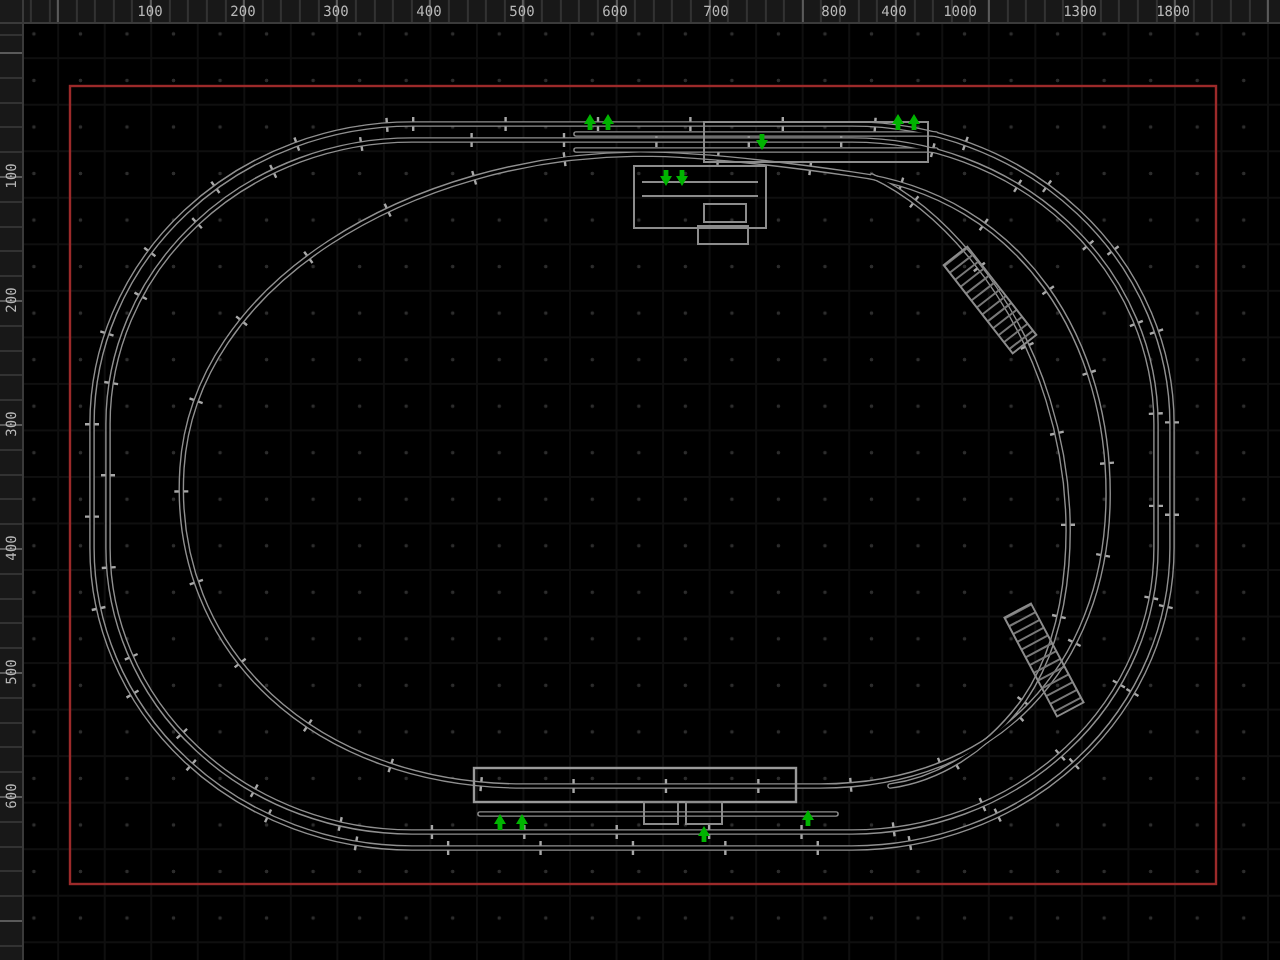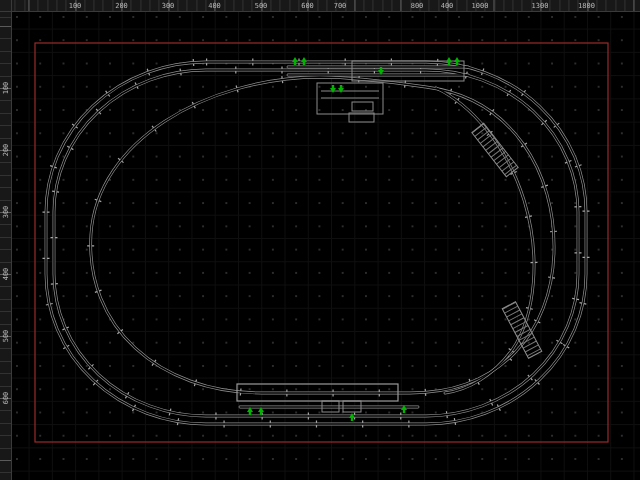--- a/index.html
+++ b/index.html
@@ -53,21 +53,21 @@
 
   <div id="corner"></div>
 
   <div id="ruler-top">
     <span class="rlabel" style="left:63px">100</span>
     <span class="rlabel" style="left:109.5px">200</span>
     <span class="rlabel" style="left:156px">300</span>
     <span class="rlabel" style="left:202.5px">400</span>
     <span class="rlabel" style="left:249px">500</span>
     <span class="rlabel" style="left:295.5px">600</span>
-    <span class="rlabel" style="left:328px">700</span>
+    <span class="rlabel" style="left:346px">700</span>
     <span class="rlabel" style="left:405px">800</span>
     <span class="rlabel" style="left:435px">400</span>
     <span class="rlabel" style="left:468px">1000</span>
     <span class="rlabel" style="left:528px">1300</span>
     <span class="rlabel" style="left:574.5px">1800</span>
   </div>
 
   <div id="ruler-left">
     <span class="rlabel" style="top:76px">100</span>
     <span class="rlabel" style="top:138px">200</span>

